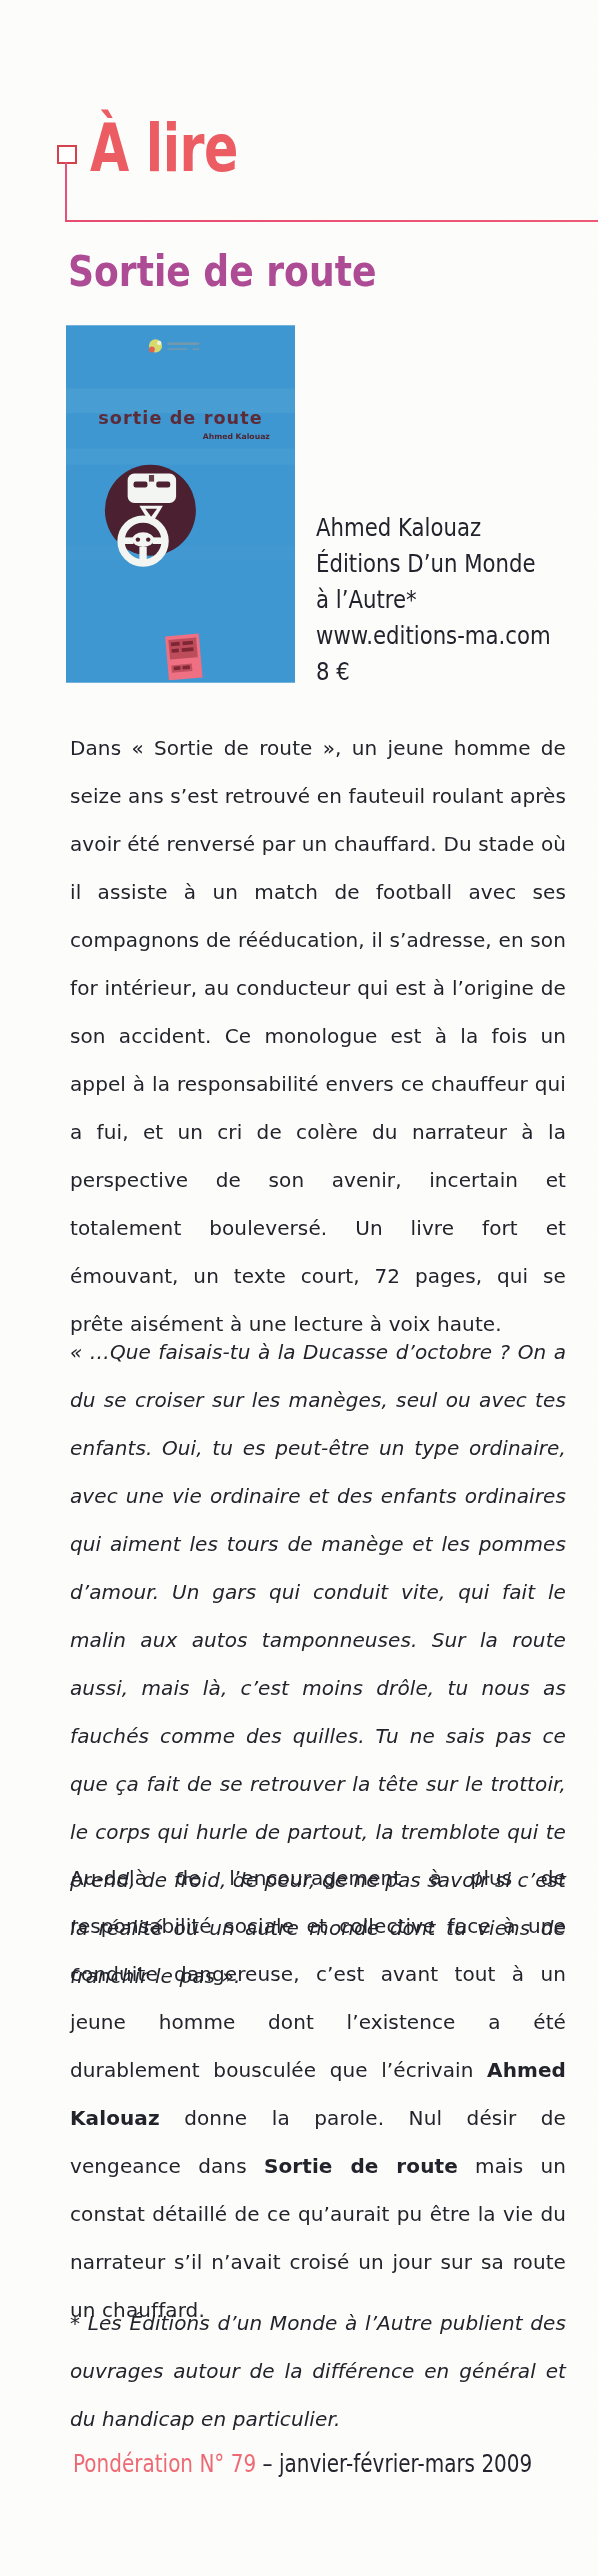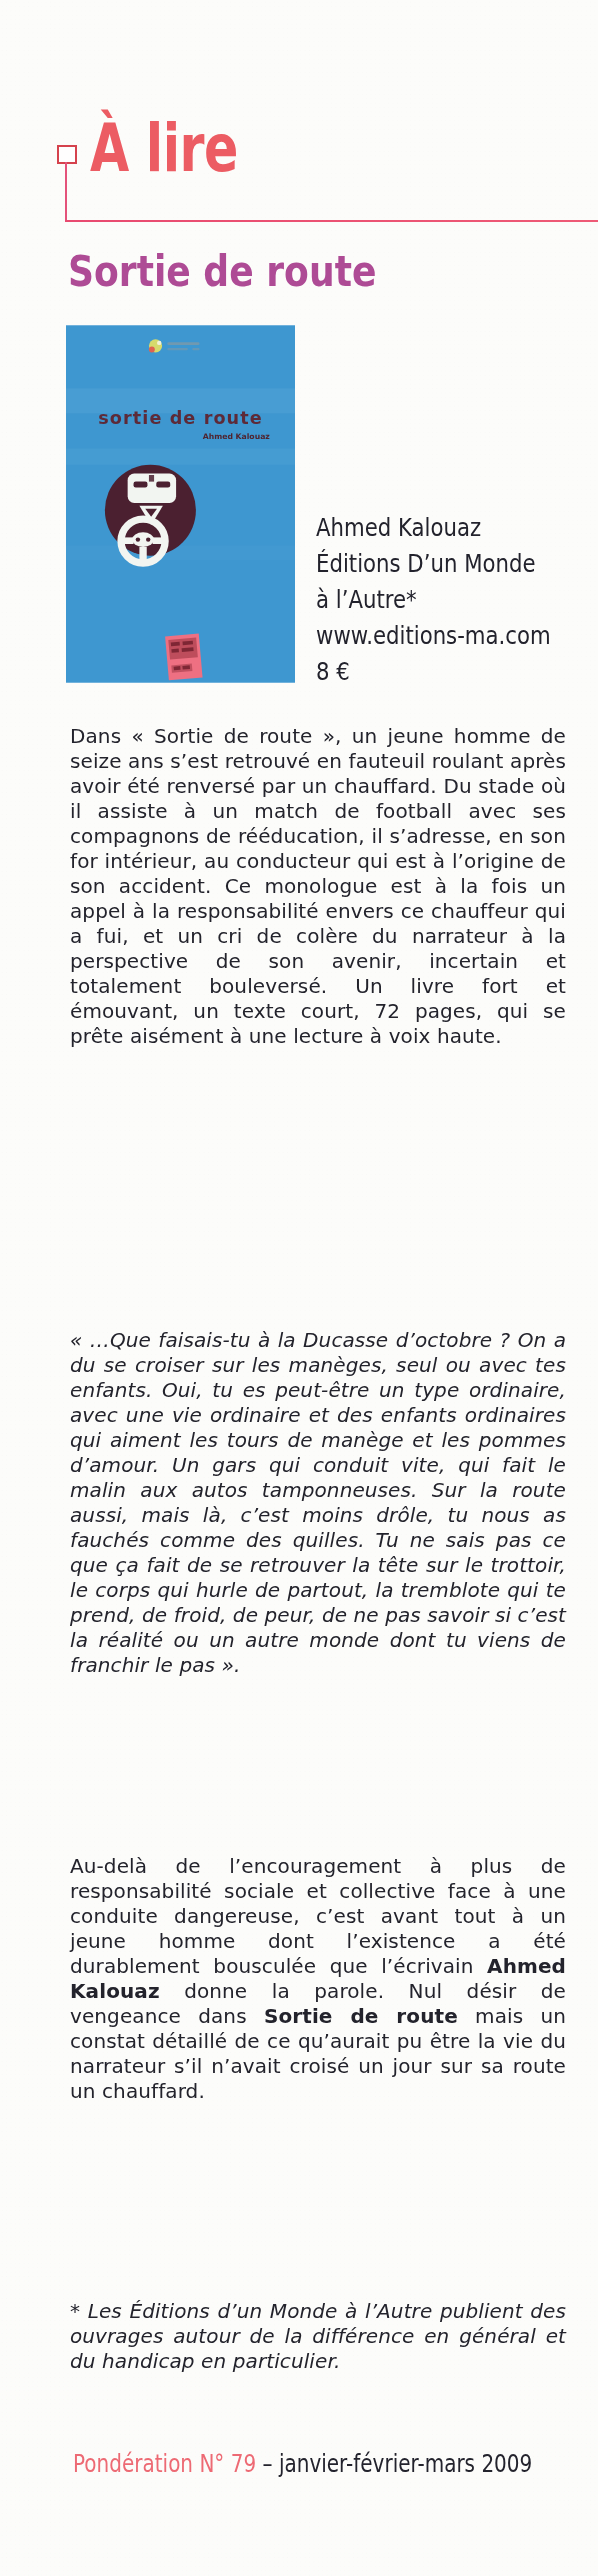--- a/index.html
+++ b/index.html
@@ -27,21 +27,21 @@
     transform:scaleX(.84);transform-origin:left top;white-space:nowrap;
   }
   .cover{position:absolute;left:66px;top:325px;width:229px;height:358px;}
   .pub-info{
     position:absolute;left:316px;top:510px;
     font-size:25px;line-height:36px;color:#22222c;
     transform:scaleX(.85);transform-origin:left top;white-space:nowrap;
   }
   .body{
     position:absolute;left:70px;width:496px;margin:0;
-    font-size:20px;line-height:25px;color:#23232c;
+    font-size:20px;line-height:48px;color:#23232c;
     text-align:justify;letter-spacing:0.1px;
   }
   .p1{top:724px;}
   .quote{top:1328px;font-style:italic;}
   .p3{top:1854px;}
   .footnote{top:2299px;font-style:italic;}
   .b{font-weight:bold;font-style:normal;}
   .footer{
     position:absolute;left:73px;top:2449px;font-size:25px;
     transform:scaleX(.8);transform-origin:left top;white-space:nowrap;

